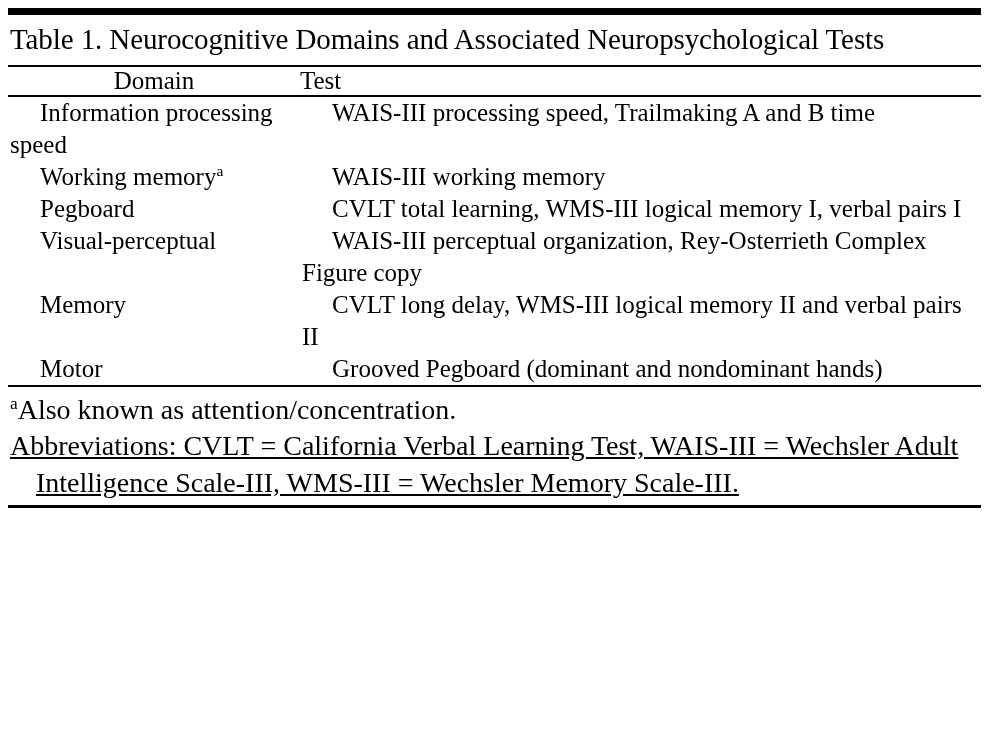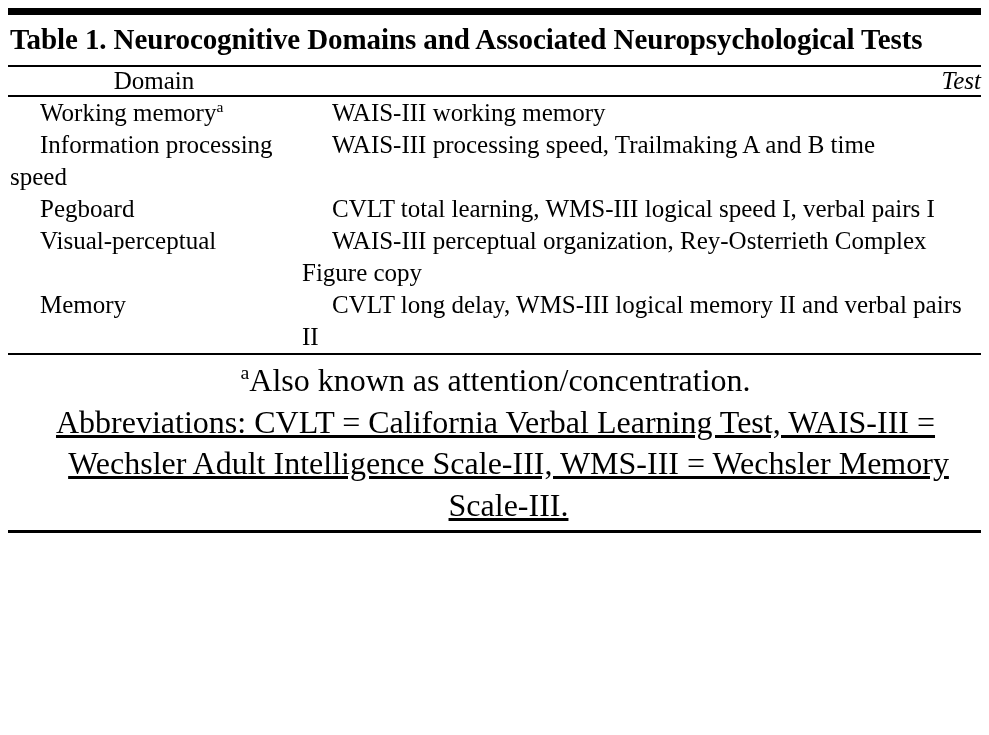--- a/index.html
+++ b/index.html
@@ -29,21 +29,21 @@
   .rule-thin {
     height: 2px;
     background: #000000;
   }
   .rule-bottom {
     height: 3px;
     background: #000000;
   }
   .caption {
     font-size: 29px;
-    font-weight: bold;
+    font-weight: normal;
     line-height: 1.17;
     padding: 8px 0 8px 2px;
     letter-spacing: -0.1px;
   }
   table.main {
     width: 100%;
     border-collapse: collapse;
     table-layout: fixed;
   }
   table.main td, table.main th {
@@ -52,21 +52,21 @@
   }
   .col-domain { width: 292px; }
   .col-test   { width: auto; }
 
   .head-row td {
     font-size: 25px;
     padding: 6px 0 7px 2px;
     font-weight: normal;
   }
   .head-domain { text-align: center; }
-  .head-test { text-align: right; padding-left: 0 !important; font-style: italic; }
+  .head-test { text-align: left; padding-left: 0 !important; }
 
   .body-row td {
     font-size: 25px;
     line-height: 1.28;
     padding: 4px 0 4px 0;
   }
   .body-row td.c-domain {
     padding-left: 2px;
     padding-right: 10px;
   }
@@ -82,24 +82,23 @@
   .hang-test {
     padding-left: 30px;
     text-indent: -30px;
   }
   sup {
     font-size: 0.62em;
     vertical-align: super;
     line-height: 0;
   }
   .footnotes {
-    font-size: 32px;
+    font-size: 28px;
     line-height: 1.3;
     padding: 5px 0 4px 2px;
-    text-align: center;
   }
   .fn-line { }
   .fn-hang {
     padding-left: 26px;
     text-indent: -26px;
     text-decoration: underline;
   }
 </style>
 </head>
 <body>
@@ -127,38 +126,42 @@
 
   <div class="rule-thin"></div>
 
   <table class="main">
     <colgroup>
       <col class="col-domain">
       <col class="col-test">
     </colgroup>
     <tbody>
       <tr class="body-row">
+        <td class="c-domain"><span class="hang">Information processing speed</span></td>
+        <td class="c-test"><span class="hang-test">WAIS-III processing speed, Trailmaking A and B time</span></td>
+      </tr>
+      <tr class="body-row">
         <td class="c-domain"><span class="hang"><span>Working memory</span><sup>a</sup></span></td>
         <td class="c-test"><span class="hang-test">WAIS-III working memory</span></td>
       </tr>
       <tr class="body-row">
-        <td class="c-domain"><span class="hang">Information processing speed</span></td>
-        <td class="c-test"><span class="hang-test">WAIS-III processing speed, Trailmaking A and B time</span></td>
-      </tr>
-      <tr class="body-row">
         <td class="c-domain"><span class="hang">Pegboard</span></td>
-        <td class="c-test"><span class="hang-test">CVLT total learning, WMS-III logical speed I, verbal pairs I</span></td>
+        <td class="c-test"><span class="hang-test">CVLT total learning, WMS-III logical memory I, verbal pairs I</span></td>
       </tr>
       <tr class="body-row">
         <td class="c-domain"><span class="hang">Visual-perceptual</span></td>
         <td class="c-test"><span class="hang-test">WAIS-III perceptual organization, Rey-Osterrieth Complex Figure copy</span></td>
       </tr>
       <tr class="body-row">
         <td class="c-domain"><span class="hang">Memory</span></td>
         <td class="c-test"><span class="hang-test">CVLT long delay, WMS-III logical memory II and verbal pairs II</span></td>
+      </tr>
+      <tr class="body-row">
+        <td class="c-domain"><span class="hang">Motor</span></td>
+        <td class="c-test"><span class="hang-test">Grooved Pegboard (dominant and nondominant hands)</span></td>
       </tr>
     </tbody>
   </table>
 
   <div class="rule-thin"></div>
 
   <div class="footnotes">
     <div class="fn-line"><sup>a</sup><span>Also known as attention/concentration.</span></div>
     <div class="fn-hang">Abbreviations: CVLT = California Verbal Learning Test, WAIS-III = Wechsler Adult Intelligence Scale-III, WMS-III = Wechsler Memory Scale-III.</div>
   </div>

